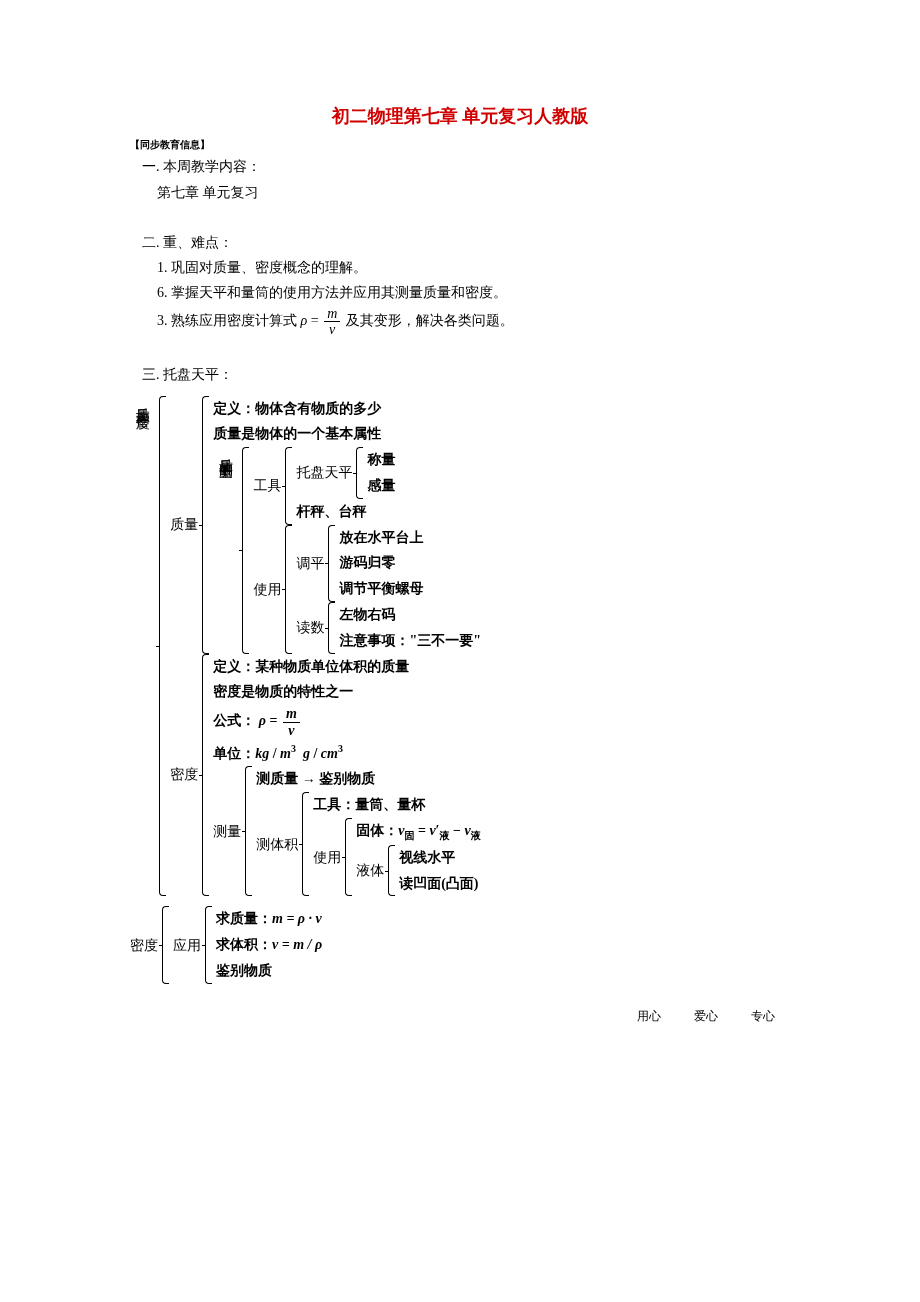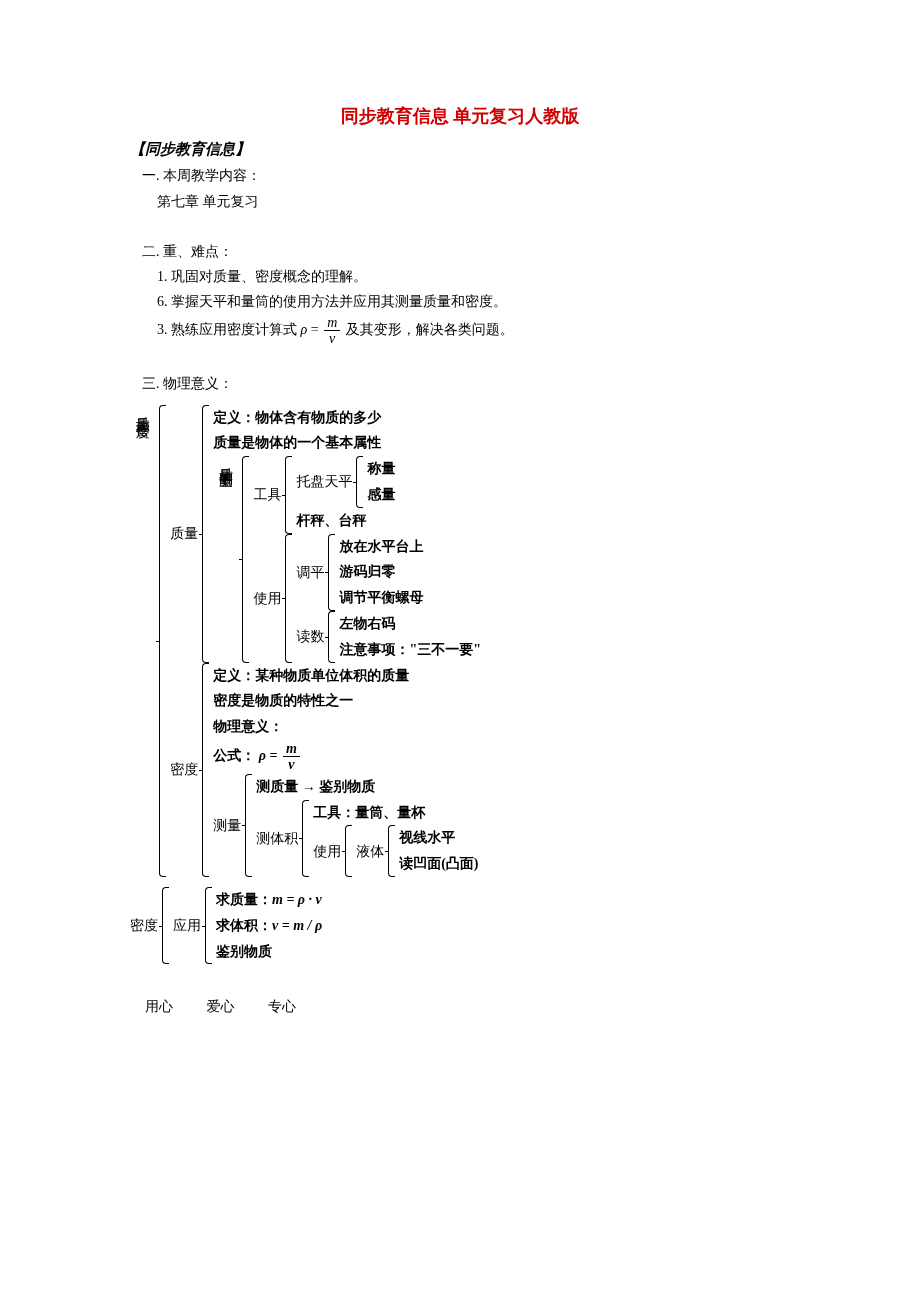--- a/index.html
+++ b/index.html
@@ -17,22 +17,21 @@
   }
   .title {
     text-align: center;
     color: #d00000;
     font-size: 18px;
     font-weight: bold;
     margin-bottom: 4px;
   }
   .heading {
     font-weight: bold;
-    font-size: 15px;
-    font-style: italic;
+    font-size: 10px;
   }
   .indent1 { margin-left: 12px; }
   .indent2 { margin-left: 27px; }
   .frac {
     display: inline-block;
     vertical-align: middle;
     text-align: center;
     margin: 0 2px;
     line-height: 1.1;
   }
@@ -95,32 +94,32 @@
     display: flex;
     flex-direction: column;
     justify-content: center;
   }
   .row { padding: 1px 0; line-height: 1.7; white-space: nowrap; font-weight: bold; }
   .subgroup {
     display: flex;
     align-items: stretch;
   }
   .footer {
-    text-align: left;
-    margin-top: 30px;
-    font-size: 14px;
+    text-align: right;
+    margin-top: 22px;
+    font-size: 12px;
   }
   .footer span { margin: 0 15px; }
 </style>
 </head>
 <body>
 
 <div class="page">
 
-  <div class="title">同步教育信息 单元复习人教版</div>
+  <div class="title">初二物理第七章 单元复习人教版</div>
   <div class="heading">【同步教育信息】</div>
 
   <div class="indent1">一. 本周教学内容：</div>
   <div class="indent2">第七章 单元复习</div>
 
   <br>
 
   <div class="indent1">二. 重、难点：</div>
   <div class="indent2">1. 巩固对质量、密度概念的理解。</div>
   <div class="indent2">6. 掌握天平和量筒的使用方法并应用其测量质量和密度。</div>
@@ -129,21 +128,21 @@
     <span class="it">ρ</span>
     <span> = </span>
     <span class="frac">
       <span class="num it">m</span>
       <span class="den it">v</span>
     </span>
     <span> 及其变形，解决各类问题。</span>
   </div>
 
   <br>
-  <div class="indent1">三. 物理意义：</div>
+  <div class="indent1">三. 托盘天平：</div>
 
   <div class="diagram-wrap">
 
     <div class="diagram">
       <div class="label-col">质量和密度</div>
       <div class="brace-col">
           <div class="brace"></div>
         </div>
       <div class="content-col">
 
@@ -221,29 +220,31 @@
         </div>
 
         <div class="subgroup">
           <div class="label-col horiz">密度</div>
           <div class="brace-col">
               <div class="brace"></div>
             </div>
           <div class="content-col">
             <div class="row">定义：某种物质单位体积的质量</div>
             <div class="row">密度是物质的特性之一</div>
-            <div class="row">物理意义：</div>
             <div class="row">
               <span>公式：</span>
               <span class="it">ρ</span><span> = </span>
               <span class="frac">
                 <span class="num it">m</span>
                 <span class="den it">v</span>
               </span>
             </div>
+            <div class="row">
+              <span>单位：</span><span class="it">kg</span> / <span class="it">m</span><span class="sup">3</span>&nbsp;&nbsp;<span class="it">g</span> / <span class="it">cm</span><span class="sup">3</span>
+            </div>
 
             <div class="subgroup">
               <div class="label-col horiz">测量</div>
               <div class="brace-col">
                   <div class="brace"></div>
                 </div>
               <div class="content-col">
                 <div class="row">测质量 → 鉴别物质</div>
                 <div class="subgroup">
                   <div class="label-col horiz">测体积</div>
@@ -251,20 +252,23 @@
                       <div class="brace"></div>
                     </div>
                   <div class="content-col">
                     <div class="row">工具：量筒、量杯</div>
                     <div class="subgroup">
                       <div class="label-col horiz">使用</div>
                       <div class="brace-col">
                           <div class="brace"></div>
                         </div>
                       <div class="content-col">
+                        <div class="row">
+                          <span>固体：</span><span class="it">v</span><span class="sub">固</span> = <span class="it">v</span><span>′</span><span class="sub">液</span><span> − </span><span class="it">v</span><span class="sub">液</span>
+                        </div>
                         <div class="subgroup">
                           <div class="label-col horiz">液体</div>
                           <div class="brace-col">
                               <div class="brace"></div>
                             </div>
                           <div class="content-col">
                             <div class="row">视线水平</div>
                             <div class="row">读凹面(凸面)</div>
                           </div>
                         </div>

